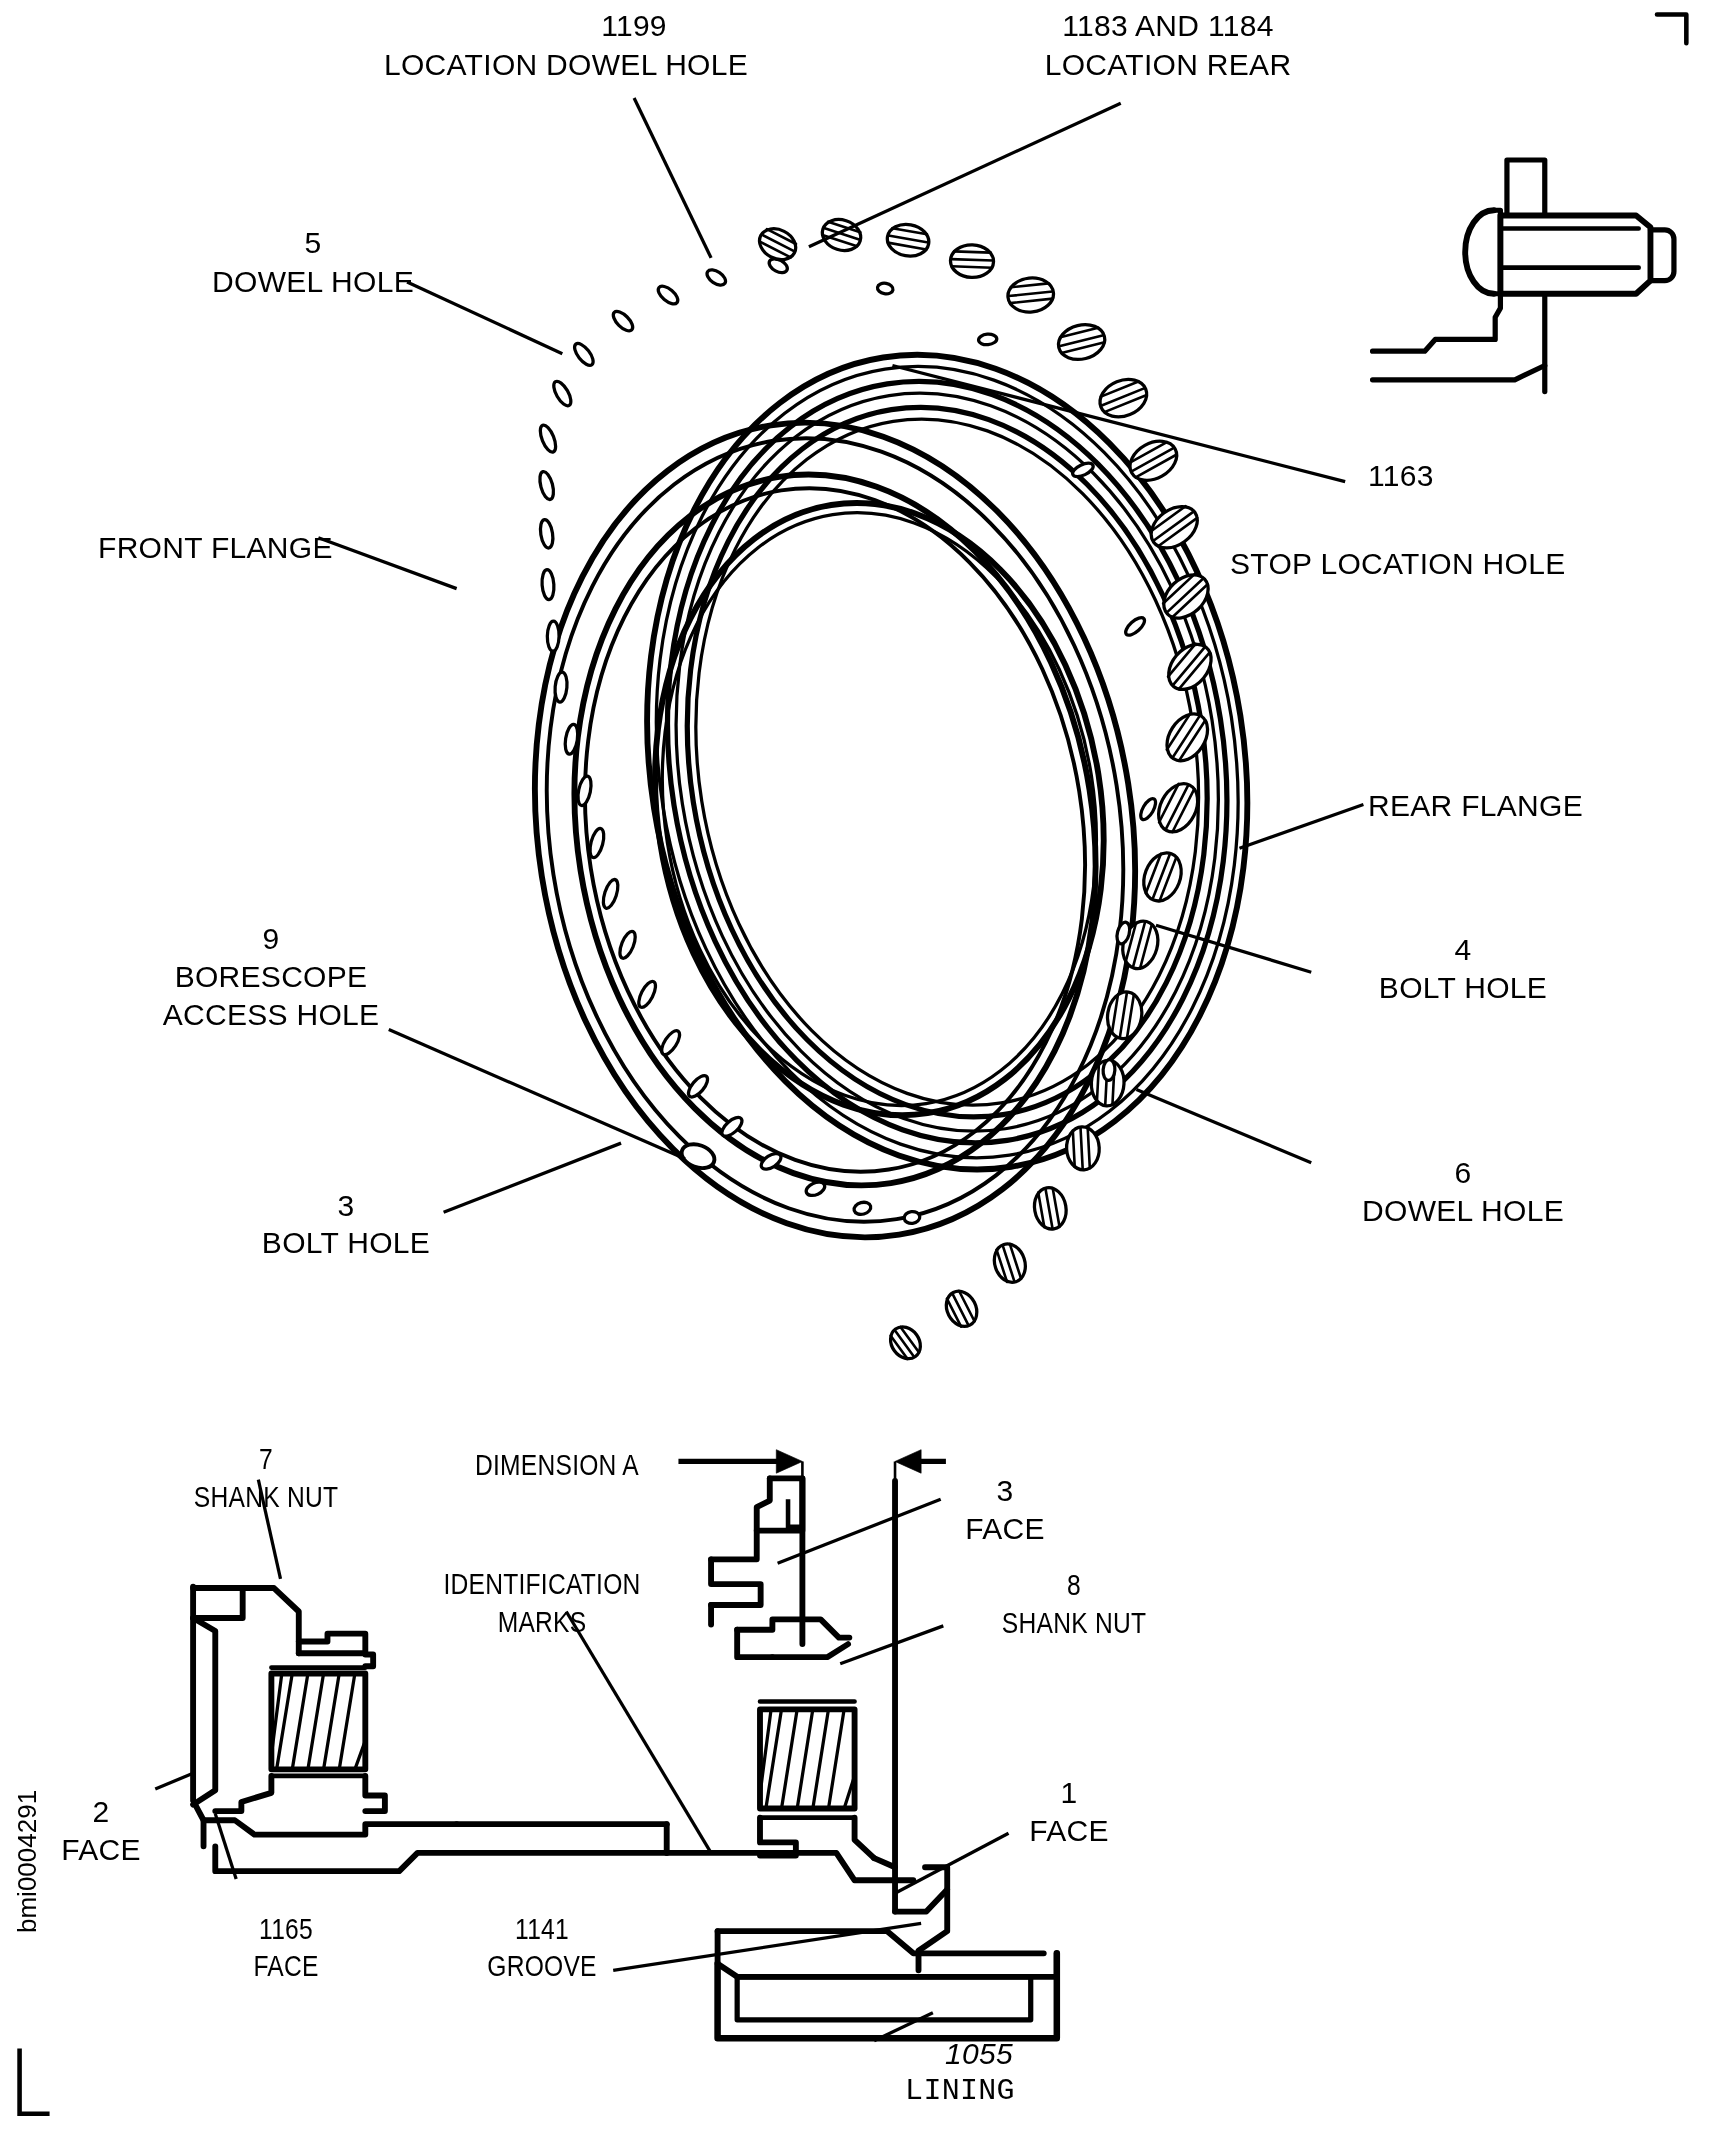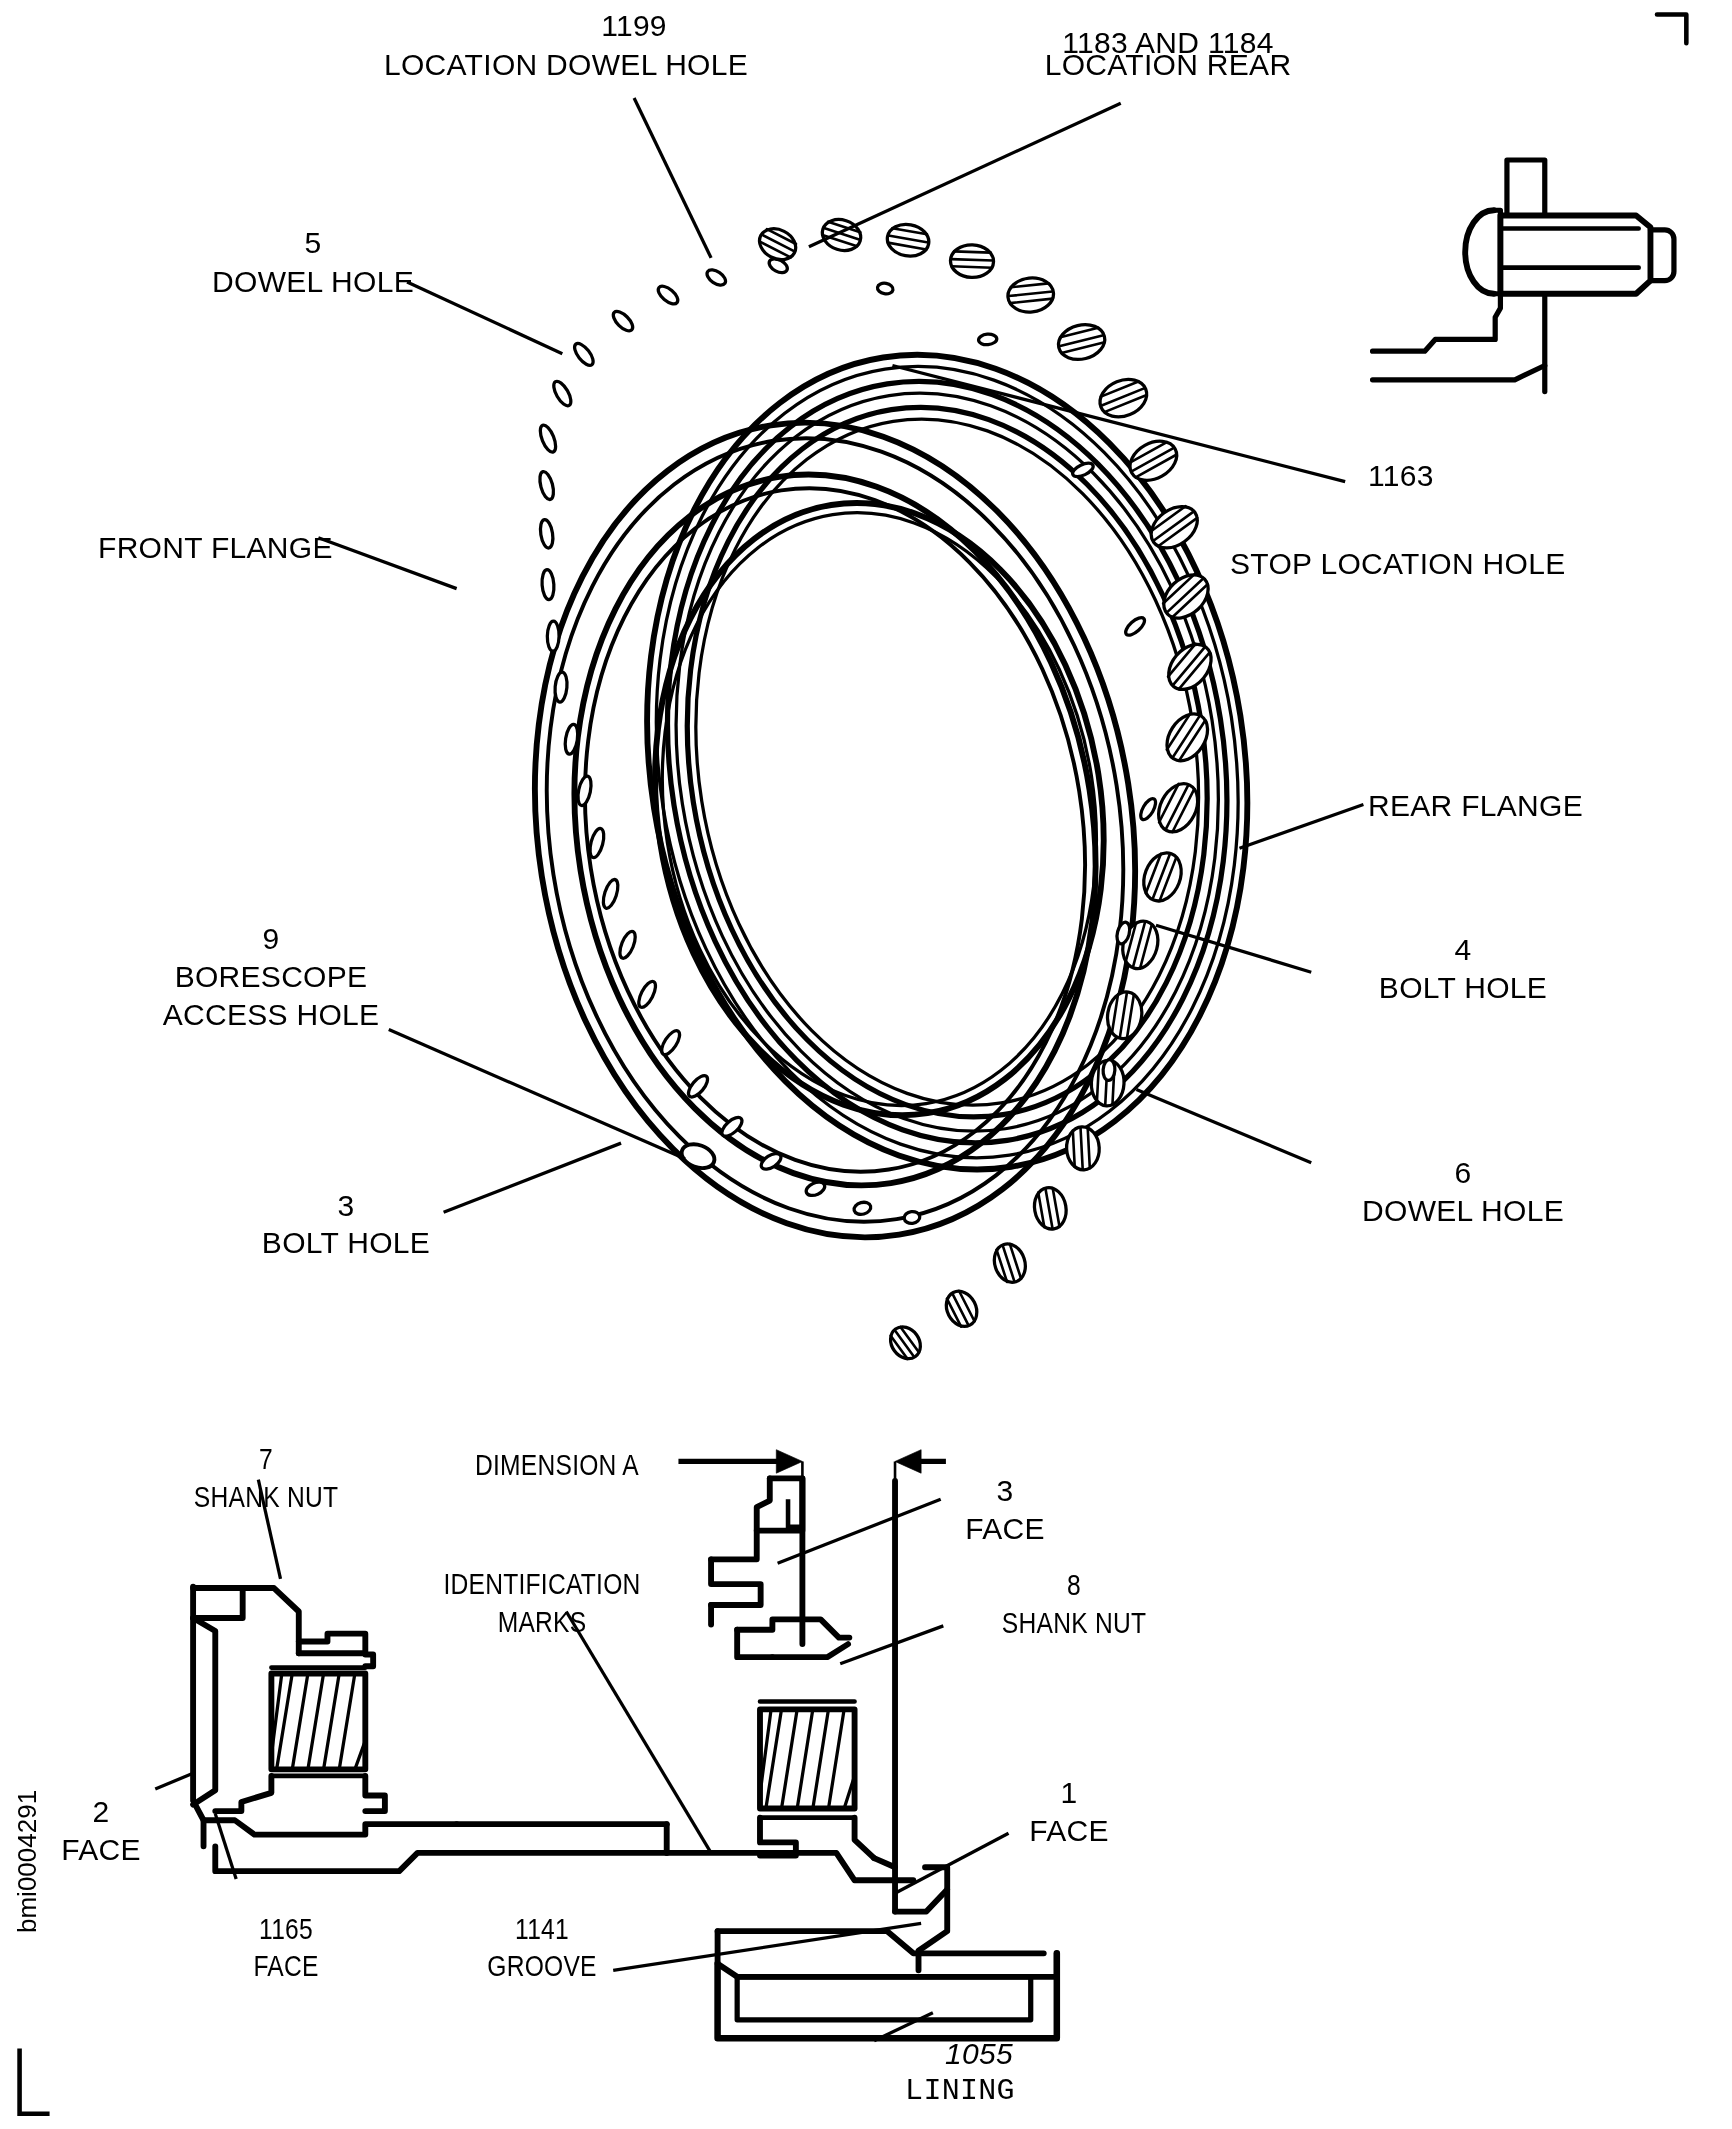--- a/index.html
+++ b/index.html
@@ -543,21 +543,21 @@
     </g>
 
     <g stroke="#000000" stroke-width="7" fill="none">
       <path d="M 30,3140 L 30,3240 L 76,3240"></path>
     </g>
   </svg>
 
   <div class="lbl ctr" style="left:634px; top:7.8px;">1199</div>
   <div class="lbl ctr" style="left:566px; top:47px;">LOCATION DOWEL HOLE</div>
 
-  <div class="lbl ctr" style="left:1168px; top:7.8px;margin-top:17px;">1183 AND 1184</div>
+  <div class="lbl ctr" style="left:1168px; top:7.8px;">1183 AND 1184</div>
   <div class="lbl ctr" style="left:1168px; top:47px;">LOCATION REAR</div>
 
   <div class="lbl ctr" style="left:313px; top:225px;">5</div>
   <div class="lbl ctr" style="left:313px; top:264px;">DOWEL HOLE</div>
 
   <div class="lbl lft" style="left:1368px; top:458px;">1163</div>
   <div class="lbl lft" style="left:1230px; top:546px;text-align:right;">STOP LOCATION HOLE</div>
 
   <div class="lbl lft" style="left:70px; top:530px;margin-left:28px;">FRONT FLANGE</div>
 

